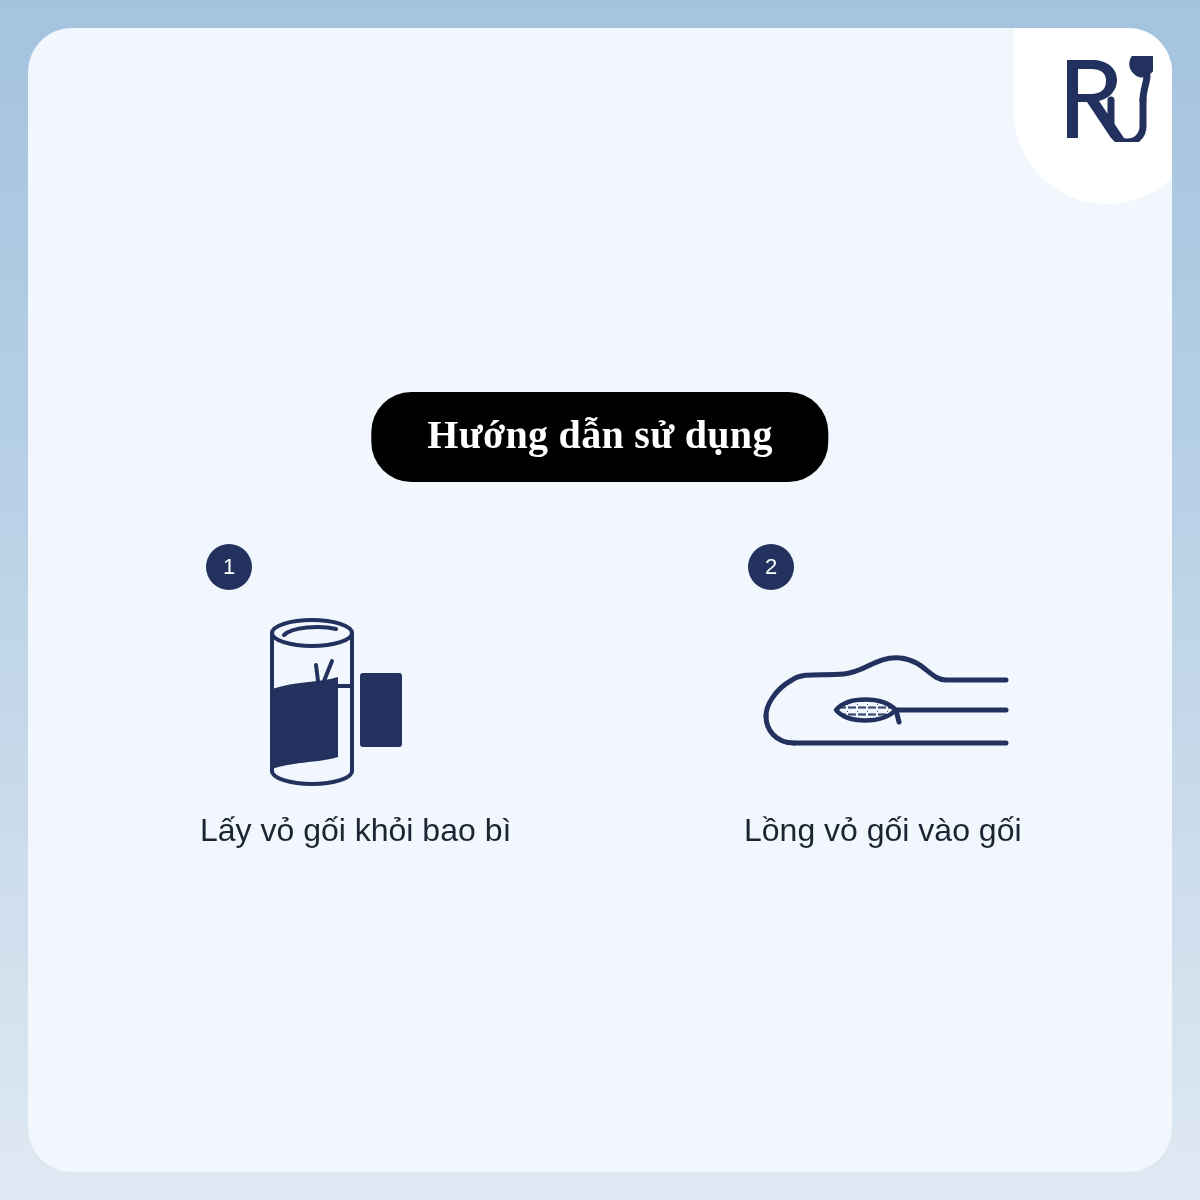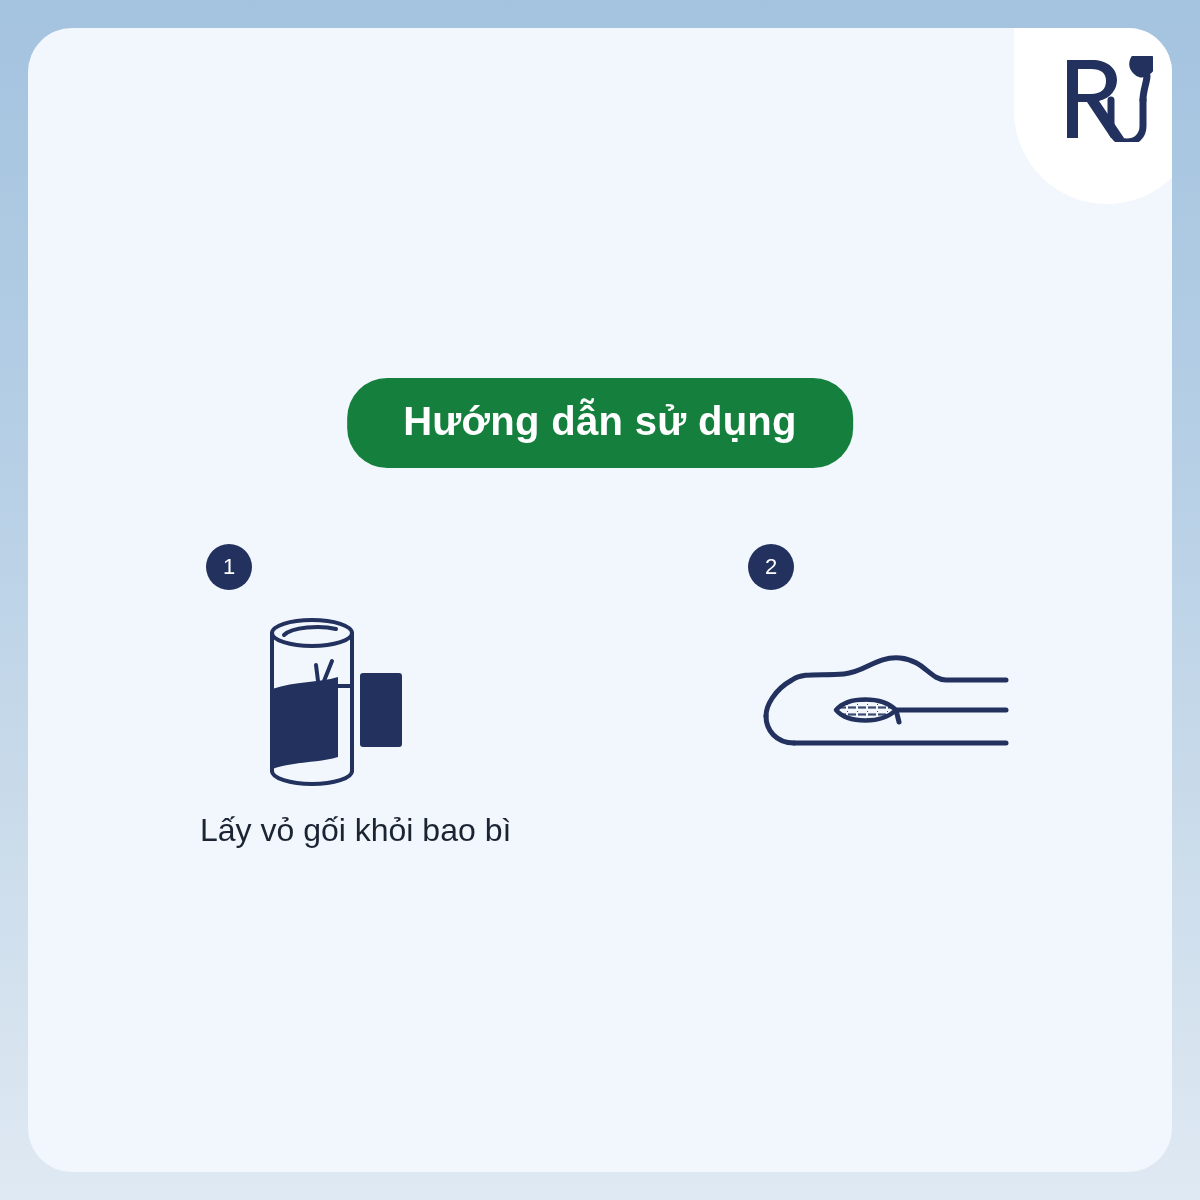--- a/index.html
+++ b/index.html
@@ -50,31 +50,32 @@
     justify-content: center;
     padding-bottom: 62px;
     box-sizing: border-box;
   }
   #logo-badge svg { display: block; }
 
   
   #title-pill {
     position: absolute;
     left: 50%;
-    top: 350px;
+    top: 364px;
     transform: translateX(-50%);
-    background: #15803d;
+    background: #000000;
     color: #ffffff;
     border-radius: 40px;
     padding: 20px 56px 24px 56px;
     font-size: 40px;
     font-weight: bold;
     letter-spacing: 0.3px;
     line-height: 1.15;
     white-space: nowrap;
+    font-family: Liberation Serif, serif;
   }
 
   
   #steps {
     position: absolute;
     left: 0;
     top: 516px;
     width: 1144px;
     display: flex;
   }
@@ -184,20 +185,21 @@
             <path d="M46 95 L 258 95" stroke="#22315e" stroke-width="5" stroke-linecap="round" fill="none"></path>
 
             <path d="M150 62 L 258 62" stroke="#22315e" stroke-width="5" stroke-linecap="round" fill="none"></path>
 
             <path d="M148 62 L 151 74" stroke="#22315e" stroke-width="5" stroke-linecap="round" fill="none"></path>
 
             <path d="M88 62 C 100 48, 134 48, 148 62 C 134 76, 100 76, 88 62 Z" fill="url(#hatch)" stroke="#22315e" stroke-width="4.5" stroke-linejoin="round"></path>
           </svg>
         </div>
 
+        <div class="step-caption">Lồng vỏ gối vào gối</div>
       </div>
 
     </div>
 
     <div id="logo-badge">
       <svg width="92" height="86" viewBox="0 0 92 86" fill="none">
 
         <path d="M6 4 L 6 82 L 17 82 L 17 46 L 26 46 L 50 82 L 63 82 L 38 45
                  C 50 42, 56 33, 56 24 C 56 12, 46 4, 31 4 Z
                  M 17 13 L 30 13 C 40 13, 45 17, 45 25 C 45 33, 40 38, 30 38 L 17 38 Z" fill="#22315e"></path>

